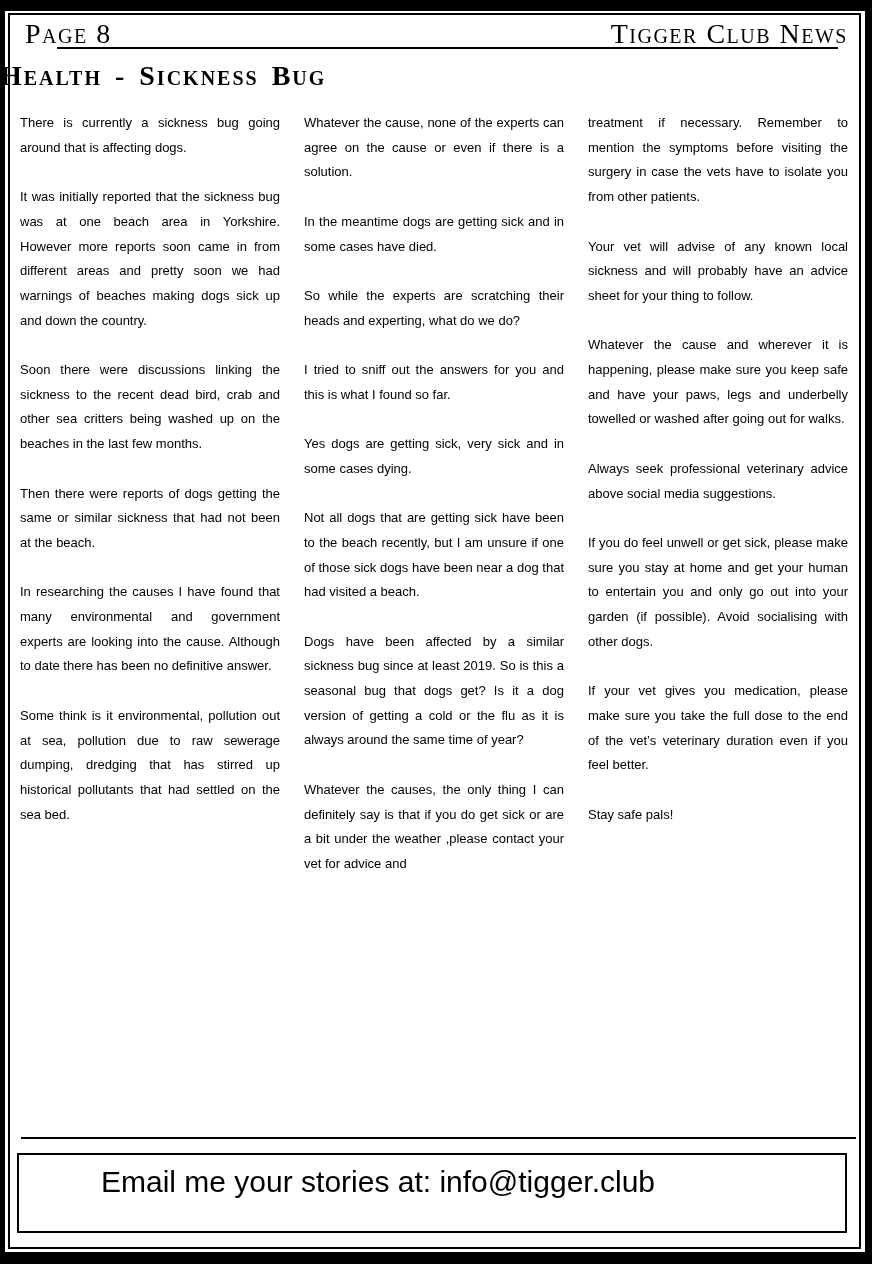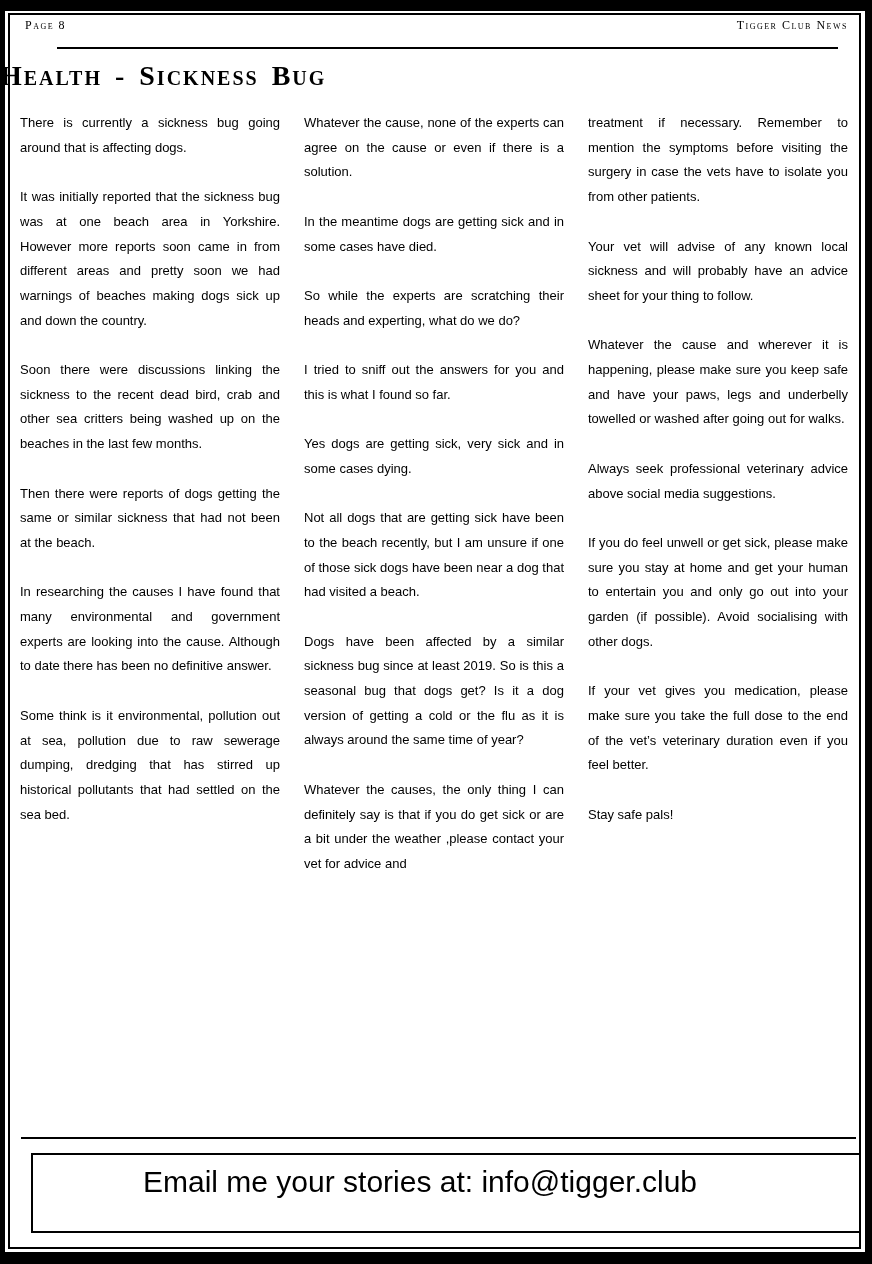--- a/index.html
+++ b/index.html
@@ -28,21 +28,21 @@
     z-index: 5;
   }
   .masthead {
     position: absolute;
     top: 18px; left: 25px; right: 24px;
     display: flex;
     justify-content: space-between;
     align-items: baseline;
     font-family: "Liberation Serif", serif;
     font-variant: small-caps;
-    font-size: 12px;
+    font-size: 28px;
     letter-spacing: 1.5px;
   }
   .header-rule {
     position: absolute;
     top: 47px; left: 57px; width: 781px; height: 0;
     border-top: 2px solid #000;
   }
   .article-title {
     position: absolute;
     top: 60px; left: 0; right: 0;
@@ -68,24 +68,23 @@
     text-align: justify;
     text-justify: inter-word;
   }
   .footer-rule {
     position: absolute;
     top: 1137px; left: 21px; width: 835px; height: 0;
     border-top: 2px solid #000;
   }
   .email-box {
     position: absolute;
-    top: 1153px; left: 31px; width: 830px; height: 80px;
+    top: 1153px; left: 17px; width: 830px; height: 80px;
     border: 2px solid #000;
     box-sizing: border-box;
-    padding-left: 28px;
   }
   .email-box .email-text {
     display: block;
     padding: 9px 0 0 82px;
     font-size: 30px;
     line-height: 36px;
   }
 </style>
 </head>
 <body>

